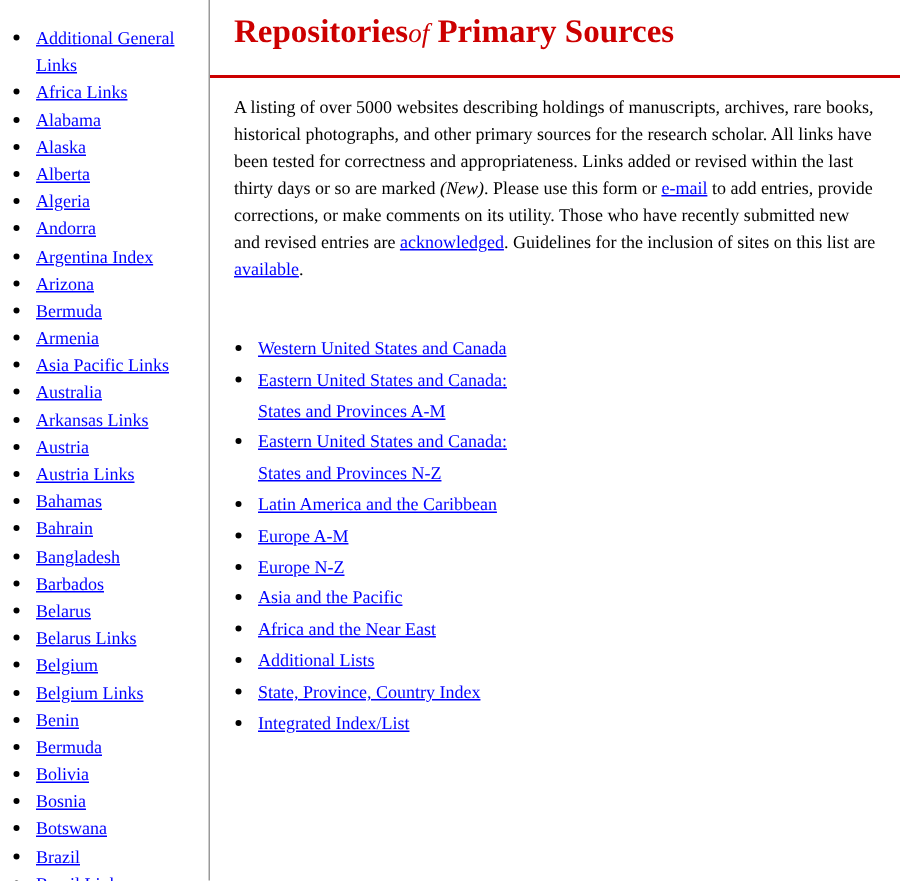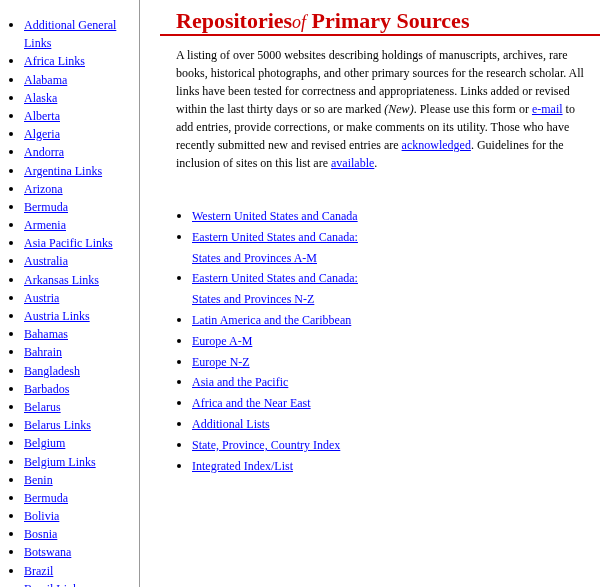--- a/index.html
+++ b/index.html
@@ -1,18 +1,18 @@
 <!DOCTYPE html>
 <html><head>
   <meta charset="utf-8">
   <style>
     * { margin: 0; padding: 0; box-sizing: border-box; }
     body { font-family: Times New Roman, serif; font-size: 13px; color: #000; background: #fff; }
     
-    .layout { display: flex; width: 600px; min-height: 587px; gap: 20px; }
+    .layout { display: flex; width: 600px; min-height: 587px; }
     
     
     .sidebar {
       width: 140px;
       min-width: 140px;
       border-right: 1px solid #999;
       padding: 8px 4px 8px 8px;
       overflow-y: auto;
       height: 587px;
     }
@@ -39,21 +39,21 @@
     
     .main {
       flex: 1;
       padding: 0;
       overflow-y: auto;
       height: 587px;
     }
 
     
     .main-header {
-      padding: 8px 16px 0 16px;
+      padding: 8px 16px 16px 16px;
       border-bottom: 2px solid #cc0000;
     }
     .main-header h1 {
       font-size: 22px;
       font-weight: bold;
       color: #cc0000;
     }
     .main-header h1 span.of {
       font-style: italic;
       font-weight: normal;
@@ -118,21 +118,21 @@
   <div class="sidebar">
     <h1></h1>
     <ul id="sidebar-list">
     <li><a href="#">Additional General Links</a></li>
         <li><a href="#">Africa Links</a></li>
         <li><a href="#">Alabama</a></li>
         <li><a href="#">Alaska</a></li>
         <li><a href="#">Alberta</a></li>
         <li><a href="#">Algeria</a></li>
         <li><a href="#">Andorra</a></li>
-        <li><a href="#">Argentina Links</a></li>
+        <li><a href="#">Argentina Index</a></li>
         <li><a href="#">Arizona</a></li>
         <li><a href="#">Bermuda</a></li>
         <li><a href="#">Armenia</a></li>
         <li><a href="#">Asia Pacific Links</a></li>
         <li><a href="#">Australia</a></li>
         <li><a href="#">Arkansas Links</a></li>
         <li><a href="#">Austria</a></li>
         <li><a href="#">Austria Links</a></li>
         <li><a href="#">Bahamas</a></li>
         <li><a href="#">Bahrain</a></li>

